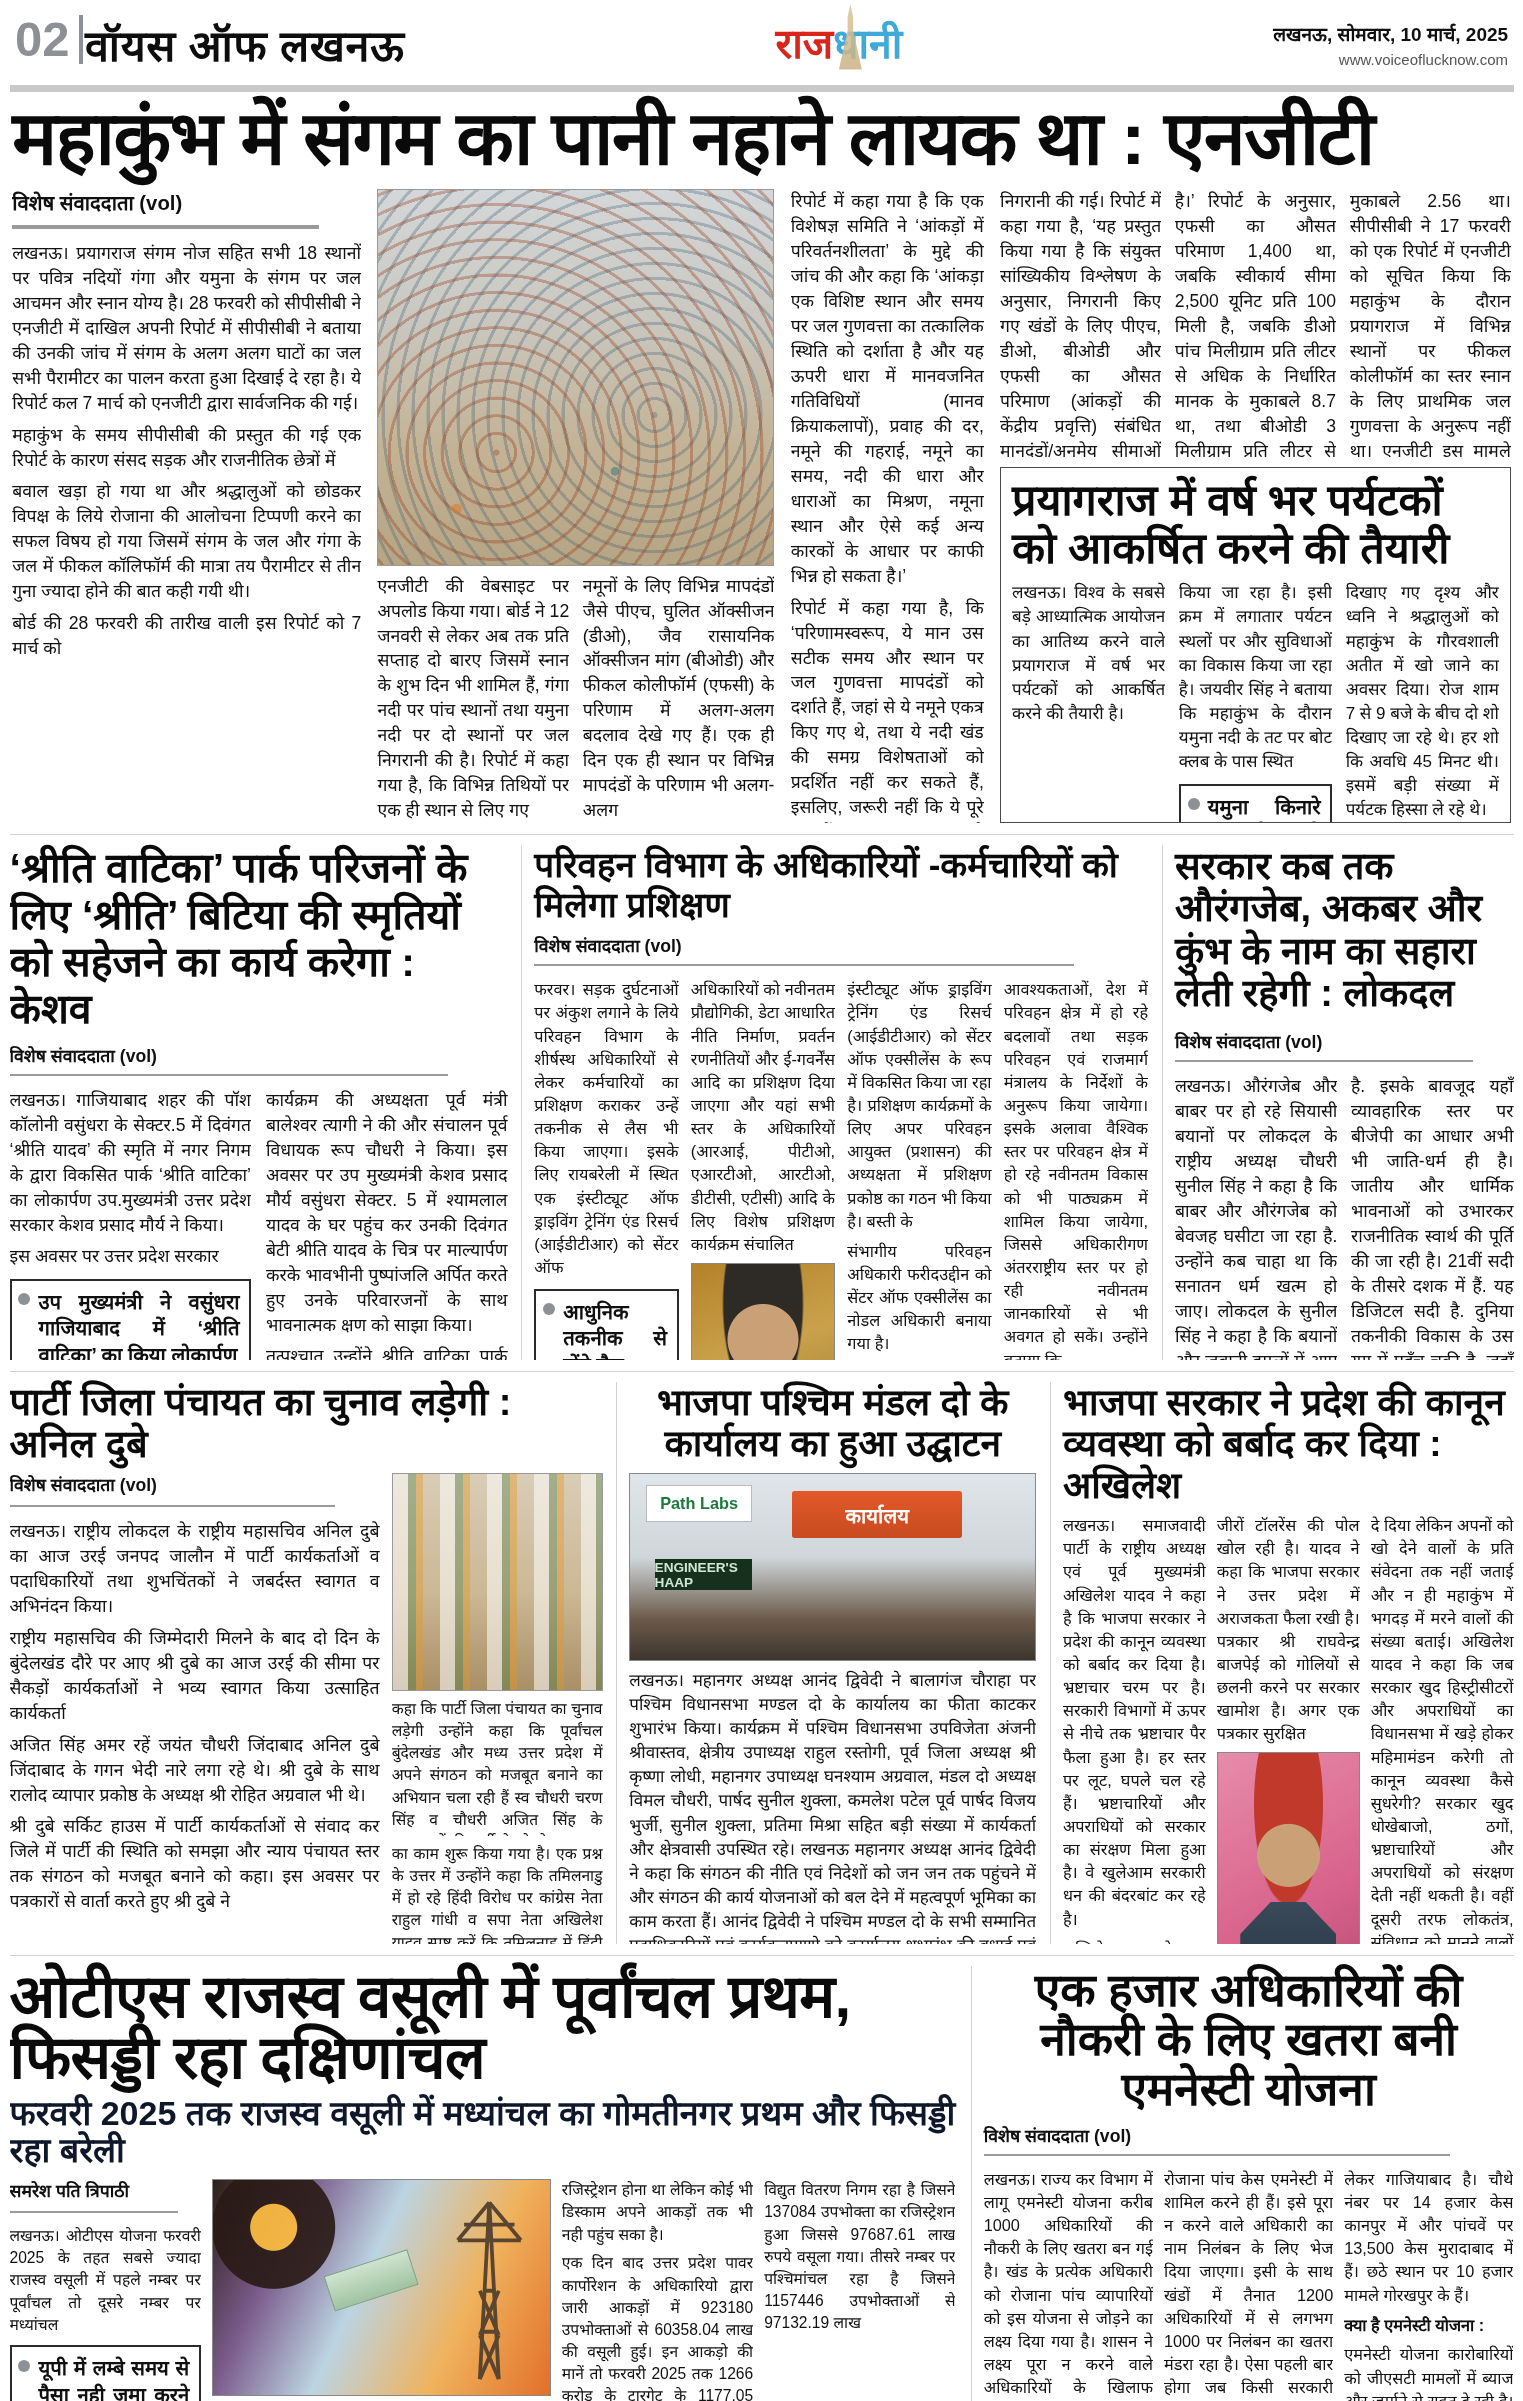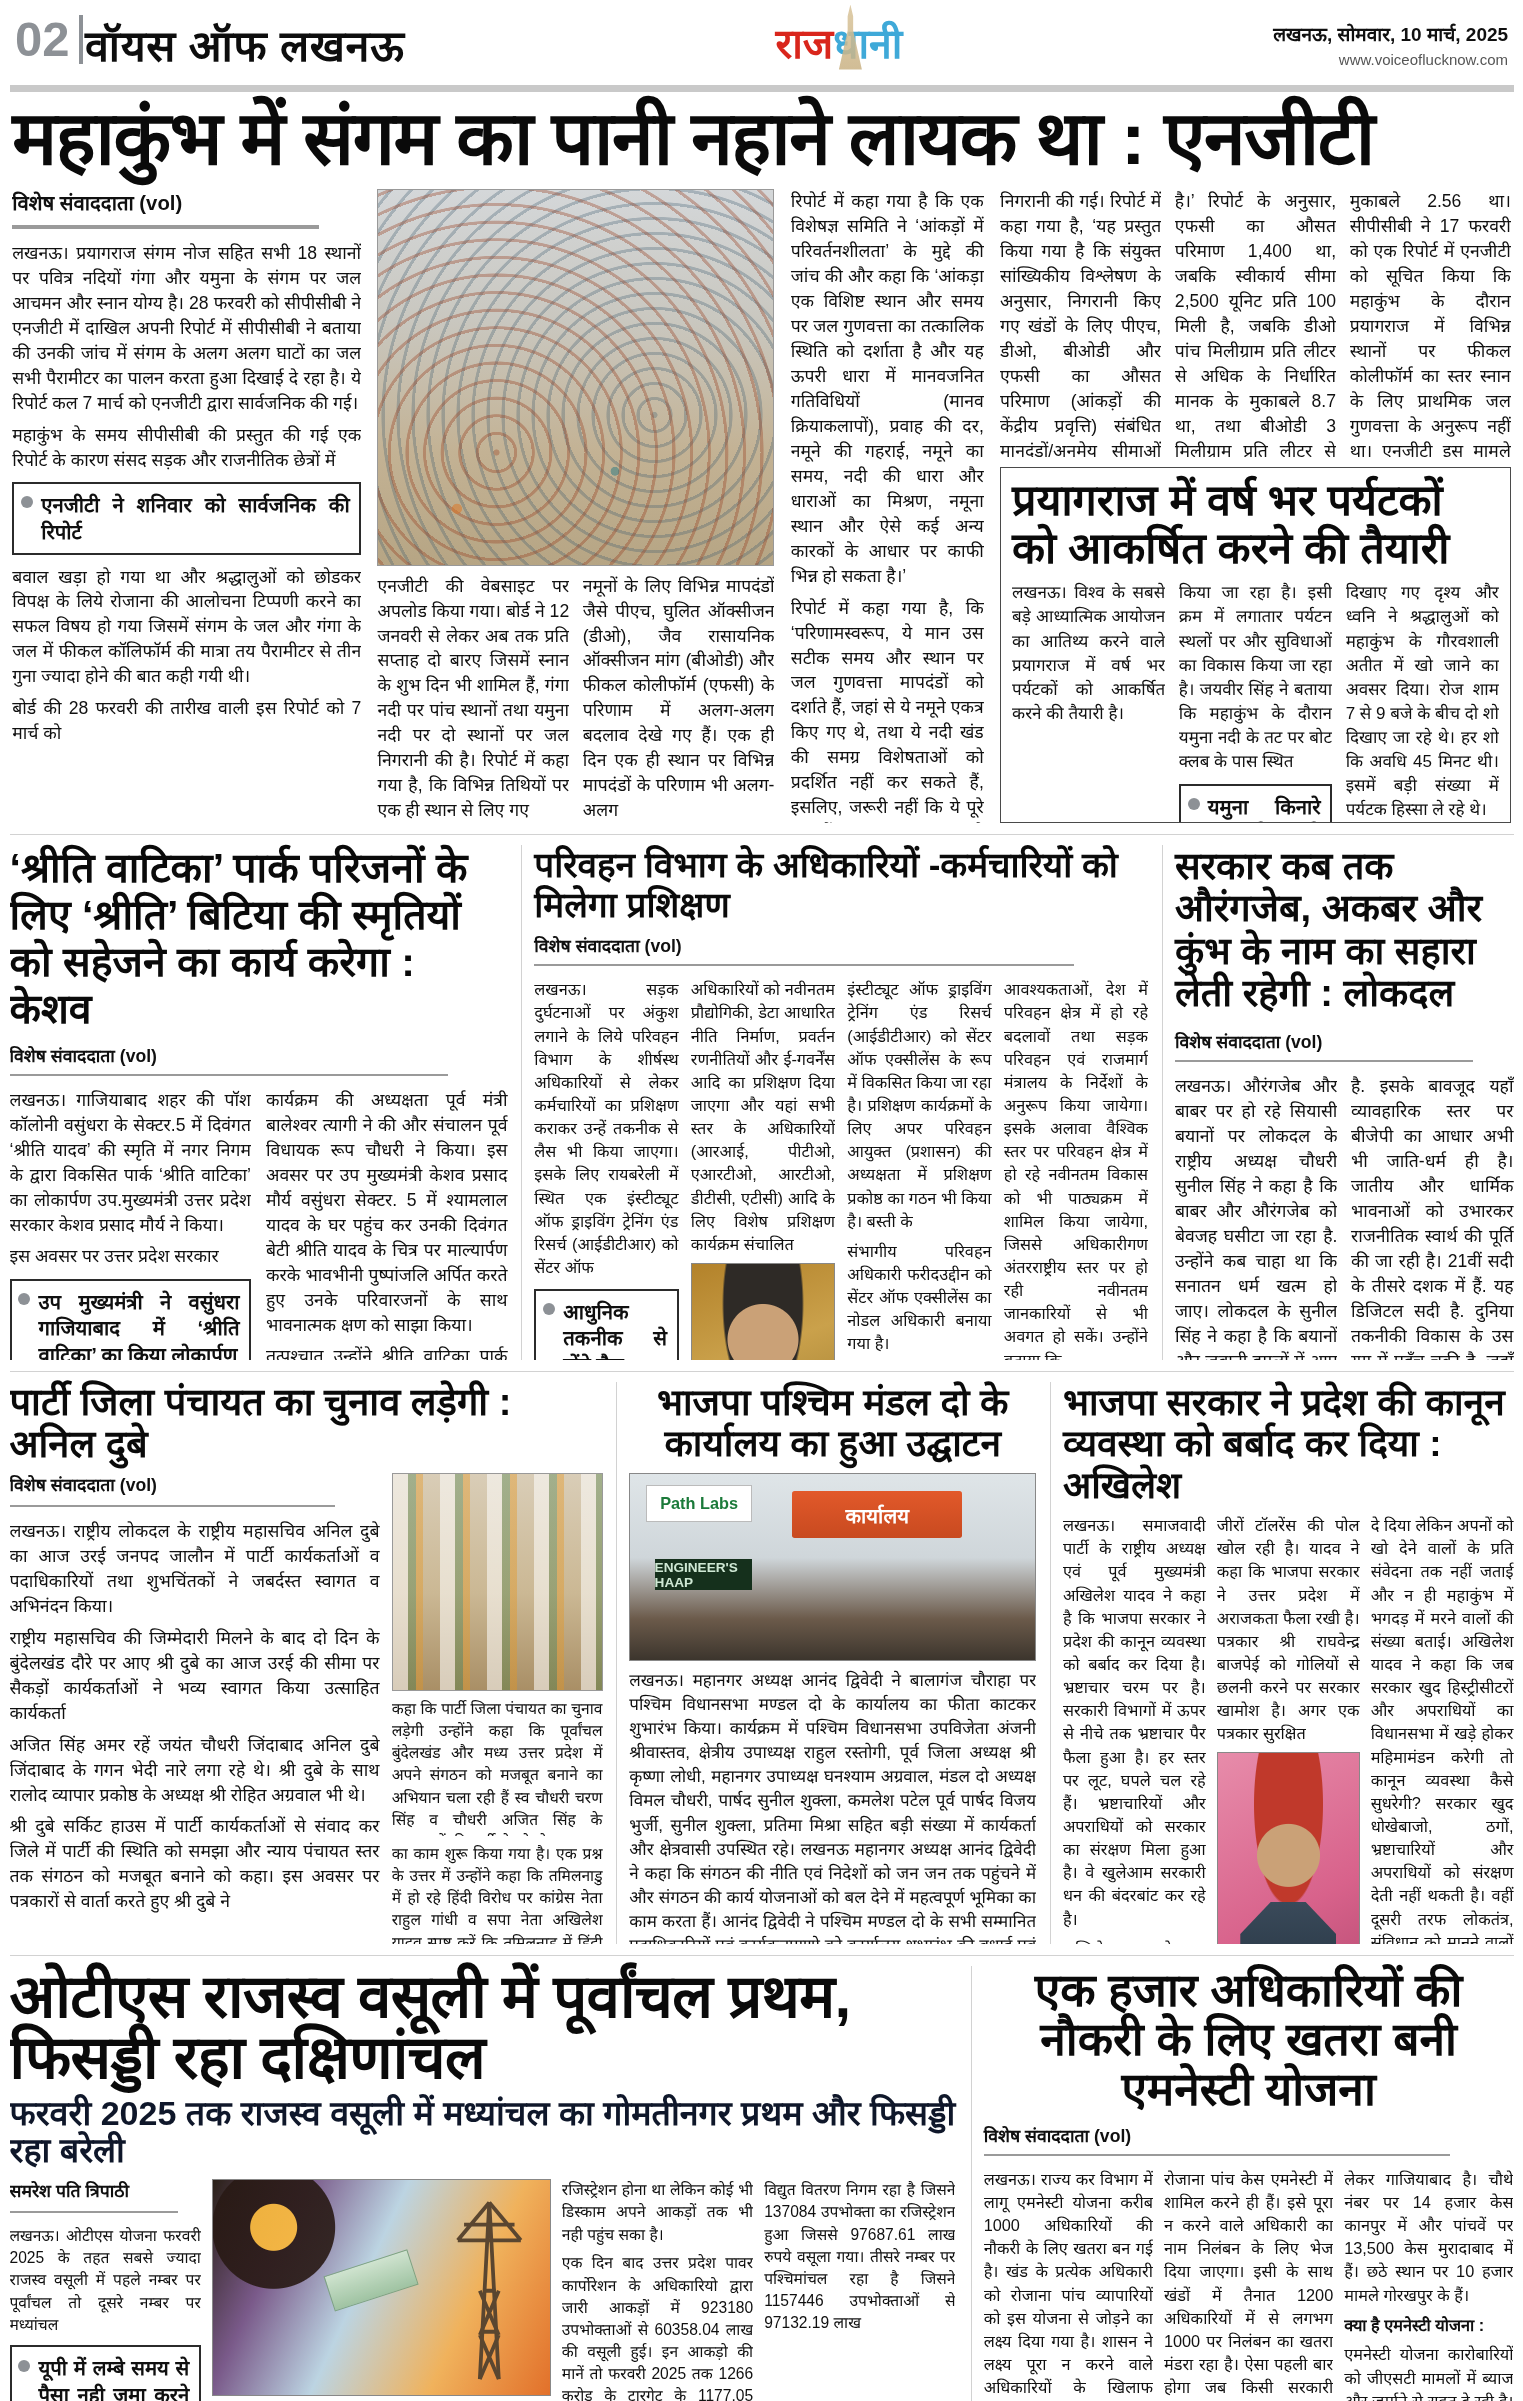--- a/index.html
+++ b/index.html
@@ -150,24 +150,20 @@
   </header>
   <div class="rule"></div>
 
   <section>
     <h1 class="headline h-lead">महाकुंभ में संगम का पानी नहाने लायक था : एनजीटी</h1>
     <div class="lead-body">
       <div class="lead-c1 col">
         <div class="byline">विशेष संवाददाता (vol)</div>
         <p>लखनऊ। प्रयागराज संगम नोज सहित सभी 18 स्थानों पर पवित्र नदियों गंगा और यमुना के संगम पर जल आचमन और स्नान योग्य है। 28 फरवरी को सीपीसीबी ने एनजीटी में दाखिल अपनी रिपोर्ट में सीपीसीबी ने बताया की उनकी जांच में संगम के अलग अलग घाटों का जल सभी पैरामीटर का पालन करता हुआ दिखाई दे रहा है। ये रिपोर्ट कल 7 मार्च को एनजीटी द्वारा सार्वजनिक की गई।</p>
         <p>महाकुंभ के समय सीपीसीबी की प्रस्तुत की गई एक रिपोर्ट के कारण संसद सड़क और राजनीतिक छेत्रों में</p>
-        <div class="hbox">
-          <span class="dot"></span>
-          <span>एनजीटी ने शनिवार को सार्वजनिक की रिपोर्ट</span>
-        </div>
         <p>बवाल खड़ा हो गया था और श्रद्धालुओं को छोडकर विपक्ष के लिये रोजाना की आलोचना टिप्पणी करने का सफल विषय हो गया जिसमें संगम के जल और गंगा के जल में फीकल कॉलिफॉर्म की मात्रा तय पैरामीटर से तीन गुना ज्यादा होने की बात कही गयी थी।</p>
         <p>बोर्ड की 28 फरवरी की तारीख वाली इस रिपोर्ट को 7 मार्च को</p>
       </div>
       <div class="lead-mid">
         <div class="photo photo-crowd"></div>
         <div class="underphoto">
           <div class="col">एनजीटी की वेबसाइट पर अपलोड किया गया। बोर्ड ने 12 जनवरी से लेकर अब तक प्रति सप्ताह दो बारए जिसमें स्नान के शुभ दिन भी शामिल हैं, गंगा नदी पर पांच स्थानों तथा यमुना नदी पर दो स्थानों पर जल निगरानी की है। रिपोर्ट में कहा गया है, कि विभिन्न तिथियों पर एक ही स्थान से लिए गए</div>
           <div class="col">नमूनों के लिए विभिन्न मापदंडों जैसे पीएच, घुलित ऑक्सीजन (डीओ), जैव रासायनिक ऑक्सीजन मांग (बीओडी) और फीकल कोलीफॉर्म (एफसी) के परिणाम में अलग-अलग बदलाव देखे गए हैं। एक ही दिन एक ही स्थान पर विभिन्न मापदंडों के परिणाम भी अलग-अलग</div>
         </div>
       </div>
@@ -225,21 +221,21 @@
           <p>तत्पश्चात उन्होंने श्रीति वाटिका पार्क का नामकरण किया और रिबन काट करके आधुनिक संसाधनों से युक्त शानदार ओपन जिम का उद्घाटन किया। इस अवसर पर उन्होंने कहा कि यह पार्क परिजनों के लिए श्रीति बिटिया की स्मृतियों को सहेजने का कार्य करेगा। उन्होंने कहा कि श्रीति वाटिका पार्क का लोकार्पण क्षेत्रवासियों के लिए एक नई सौगात है, जो लोगों को स्वास्थ्य, हरियाली और स्वच्छता के प्रति जागरूक करेगा।</p>
         </div>
       </div>
     </div>
 
     <div class="transport vsep">
       <h2 class="headline h-transport">परिवहन विभाग के अधिकारियों -कर्मचारियों को मिलेगा प्रशिक्षण</h2>
       <div class="byline small">विशेष संवाददाता (vol)</div>
       <div class="transport-cols">
         <div class="col">
-          <p>लखनऊ। सड़क दुर्घटनाओं पर अंकुश लगाने के लिये परिवहन विभाग के शीर्षस्थ अधिकारियों से लेकर कर्मचारियों का प्रशिक्षण कराकर उन्हें तकनीक से लैस भी किया जाएगा। इसके लिए रायबरेली में स्थित एक इंस्टीट्यूट ऑफ ड्राइविंग ट्रेनिंग एंड रिसर्च (आईडीटीआर) को सेंटर ऑफ</p>
+          <p>फरवर। सड़क दुर्घटनाओं पर अंकुश लगाने के लिये परिवहन विभाग के शीर्षस्थ अधिकारियों से लेकर कर्मचारियों का प्रशिक्षण कराकर उन्हें तकनीक से लैस भी किया जाएगा। इसके लिए रायबरेली में स्थित एक इंस्टीट्यूट ऑफ ड्राइविंग ट्रेनिंग एंड रिसर्च (आईडीटीआर) को सेंटर ऑफ</p>
           <div class="hbox">
             <span class="dot"></span>
             <span>आधुनिक तकनीक से होंगे लैस</span>
           </div>
 
         </div>
         <div class="col">
           <p>अधिकारियों को नवीनतम प्रौद्योगिकी, डेटा आधारित नीति निर्माण, प्रवर्तन रणनीतियों और ई-गवर्नेंस आदि का प्रशिक्षण दिया जाएगा और यहां सभी स्तर के अधिकारियों (आरआई, पीटीओ, एआरटीओ, आरटीओ, डीटीसी, एटीसी) आदि के लिए विशेष प्रशिक्षण कार्यक्रम संचालित</p>
           <div class="photo photo-officer"></div>
         </div>

